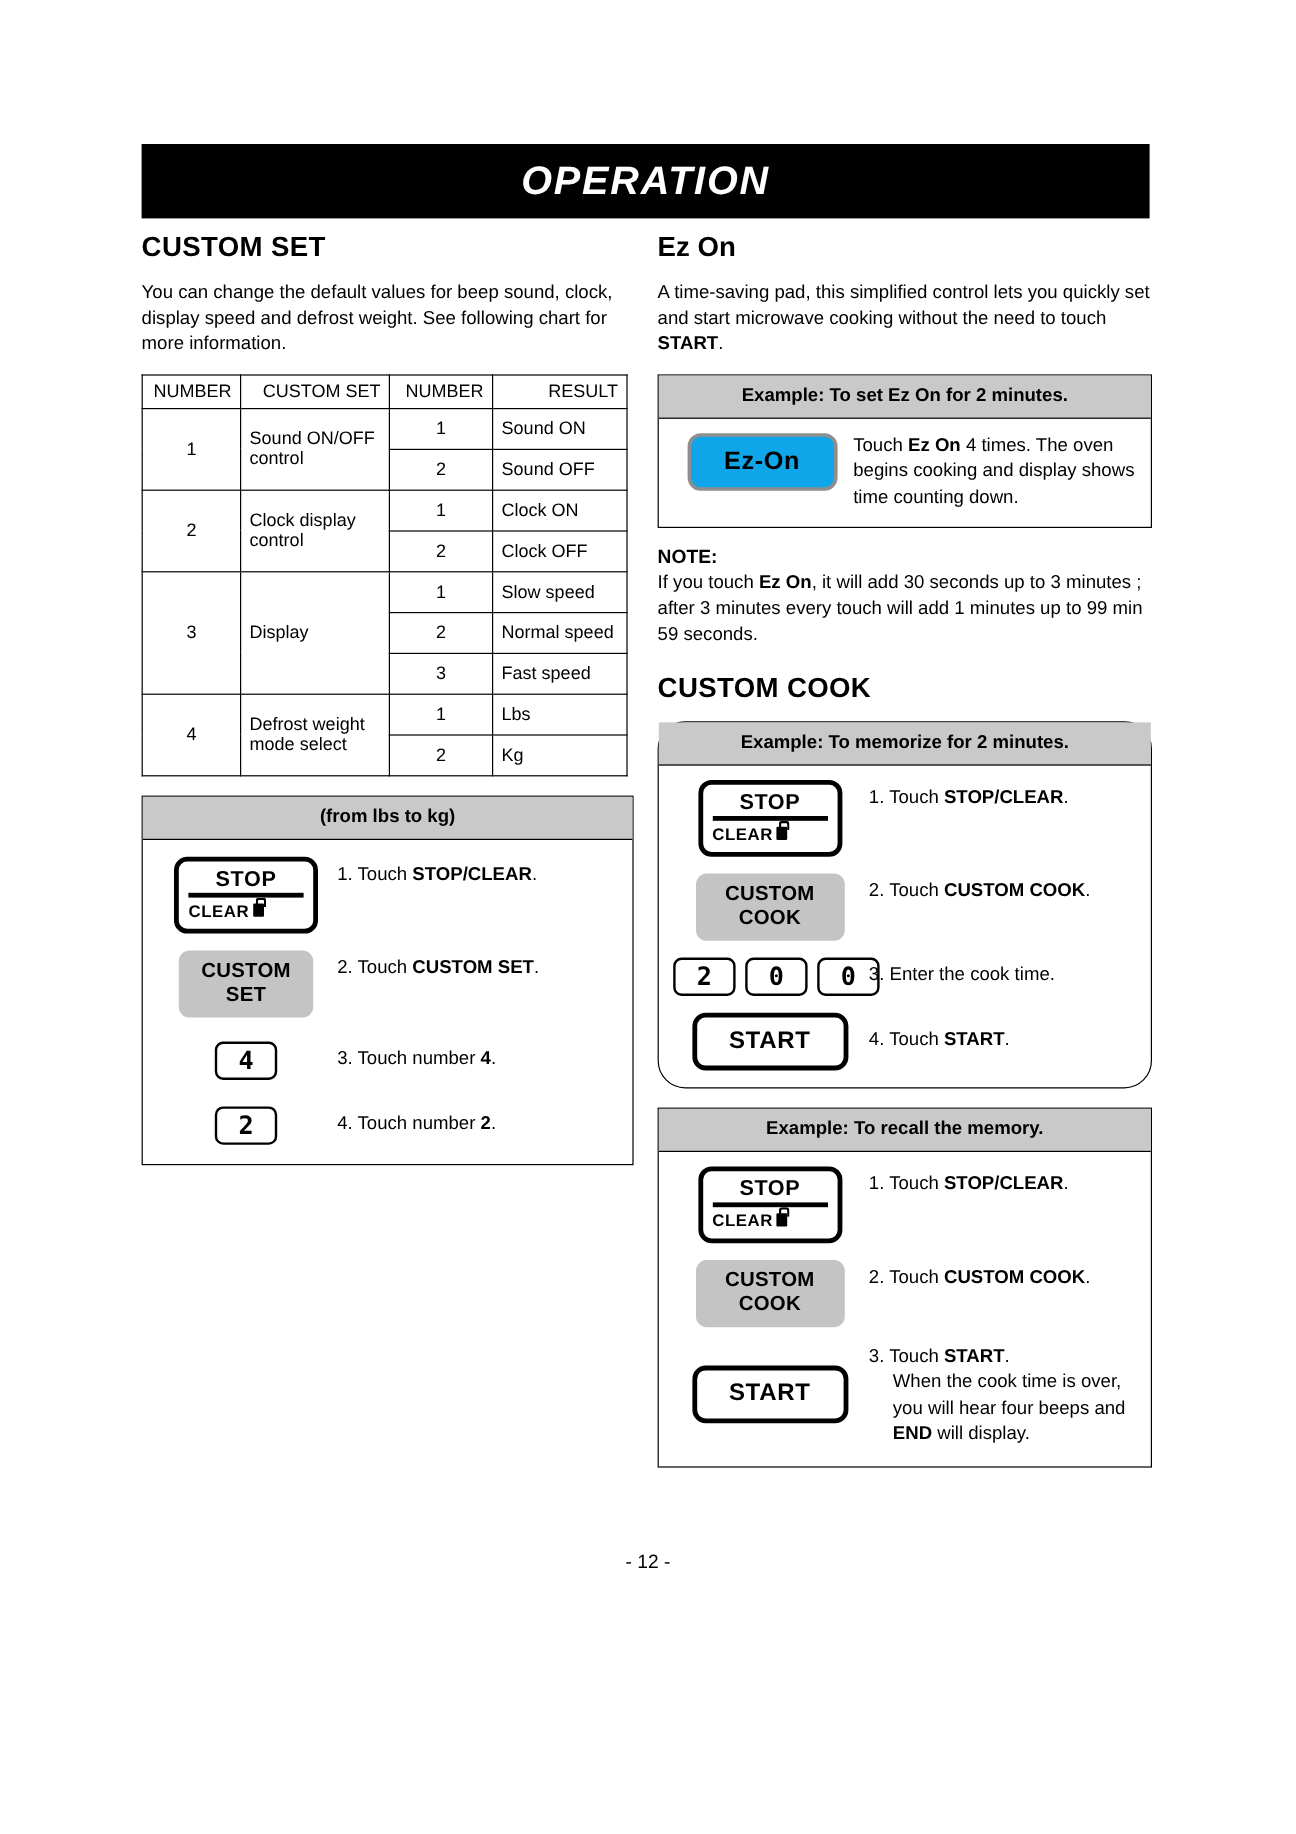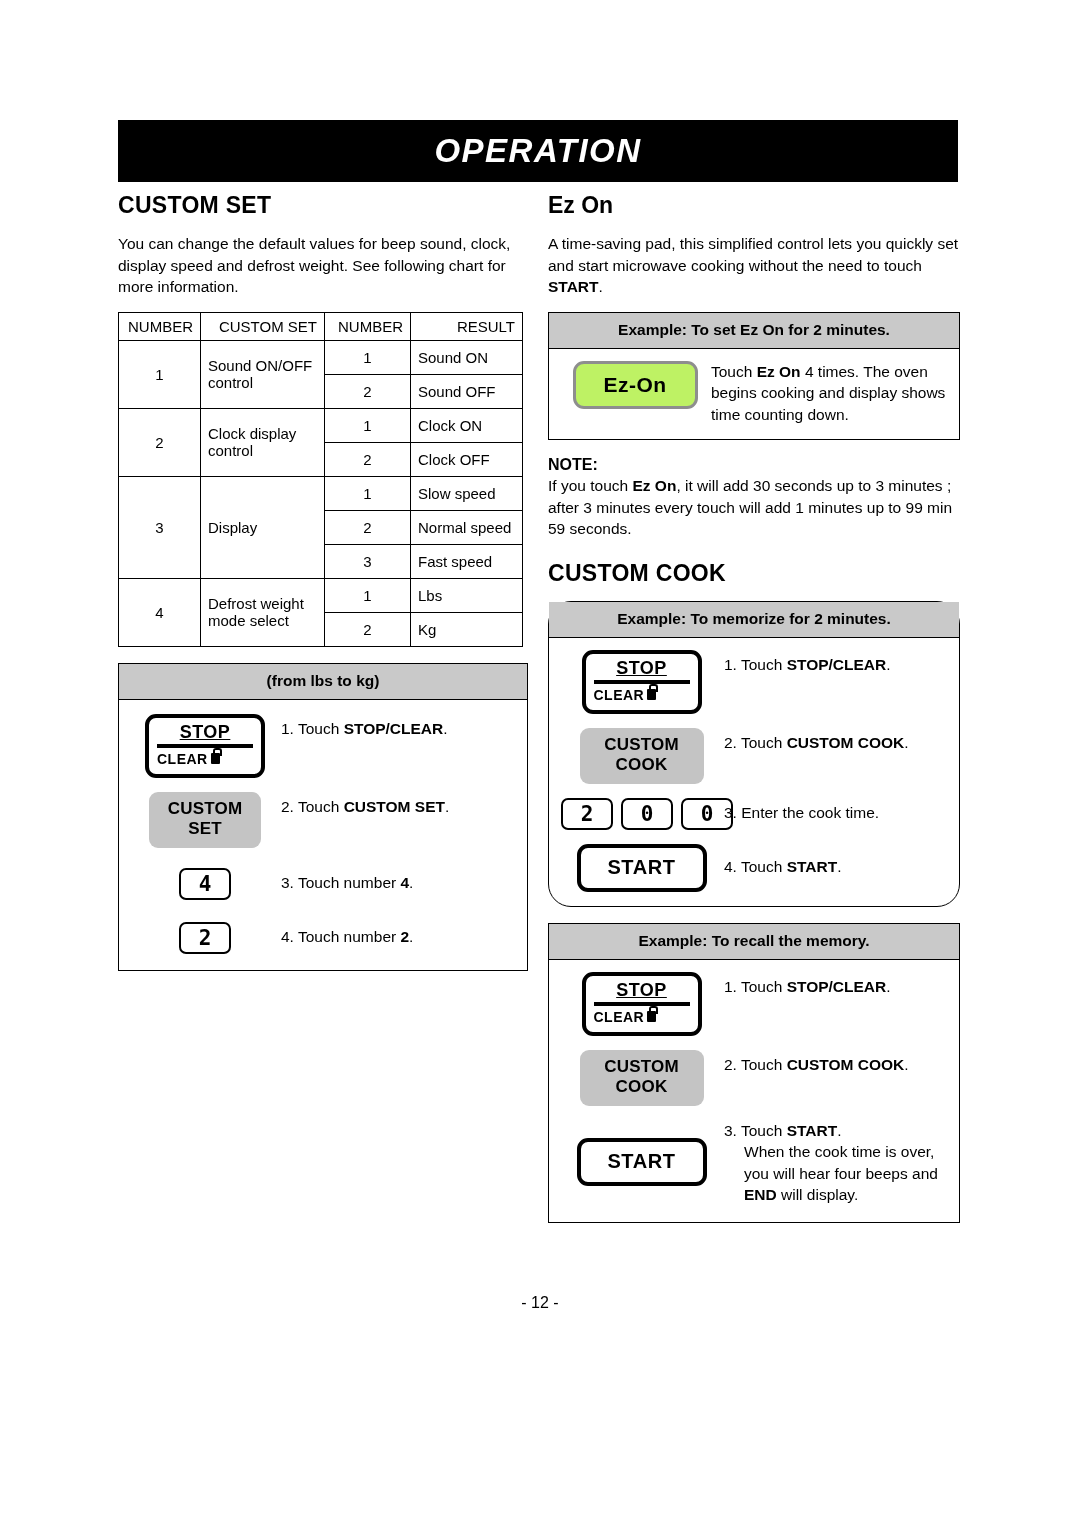--- a/index.html
+++ b/index.html
@@ -90,21 +90,21 @@
   .ex-text b{ font-weight:bold; }
 
   
   .key-stopclear{
     border:4px solid #000; border-radius:11px; background:#fff;
     width:120px; padding:4px 8px 4px 8px;
     text-align:center;
   }
   .key-stopclear .l1{
     font-size:18px; font-weight:bold; letter-spacing:0.5px;
-    border-bottom:4px solid #000; padding-bottom:1px; line-height:21px;text-decoration:underline;
+    border-bottom:4px solid #000; padding-bottom:1px; line-height:21px;
   }
   .key-stopclear .l2{
     font-size:14px; font-weight:bold; letter-spacing:0.5px; line-height:21px;
     padding-top:1px; display:flex; align-items:center; gap:3px;
   }
   .lock{
     display:inline-block; width:9px; height:11px; position:relative;
     background:#000; border-radius:1px; margin-bottom:1px;
   }
   .lock::before{
@@ -131,21 +131,21 @@
   .key-num-group{ display:flex; gap:8px; }
 
   .key-start{
     border:4px solid #000; border-radius:11px; background:#fff;
     width:130px; height:48px;
     display:flex; align-items:center; justify-content:center;
     font-size:20px; font-weight:bold; letter-spacing:0.6px;
   }
 
   .key-ezon{
-    border:3px solid #8e8e8e; border-radius:11px; background:#bef264;
+    border:3px solid #8e8e8e; border-radius:11px; background:#0ea5e9;
     width:125px; height:48px;
     display:flex; align-items:center; justify-content:center;
     font-size:21px; font-weight:bold; letter-spacing:0.5px;
   }
 
   
   .note{ margin-top:14px; }
   .note .nh{ font-size:16px; font-weight:bold; line-height:21px; }
   .note p{ font-size:15.5px; line-height:21.5px; margin:0; }
 

